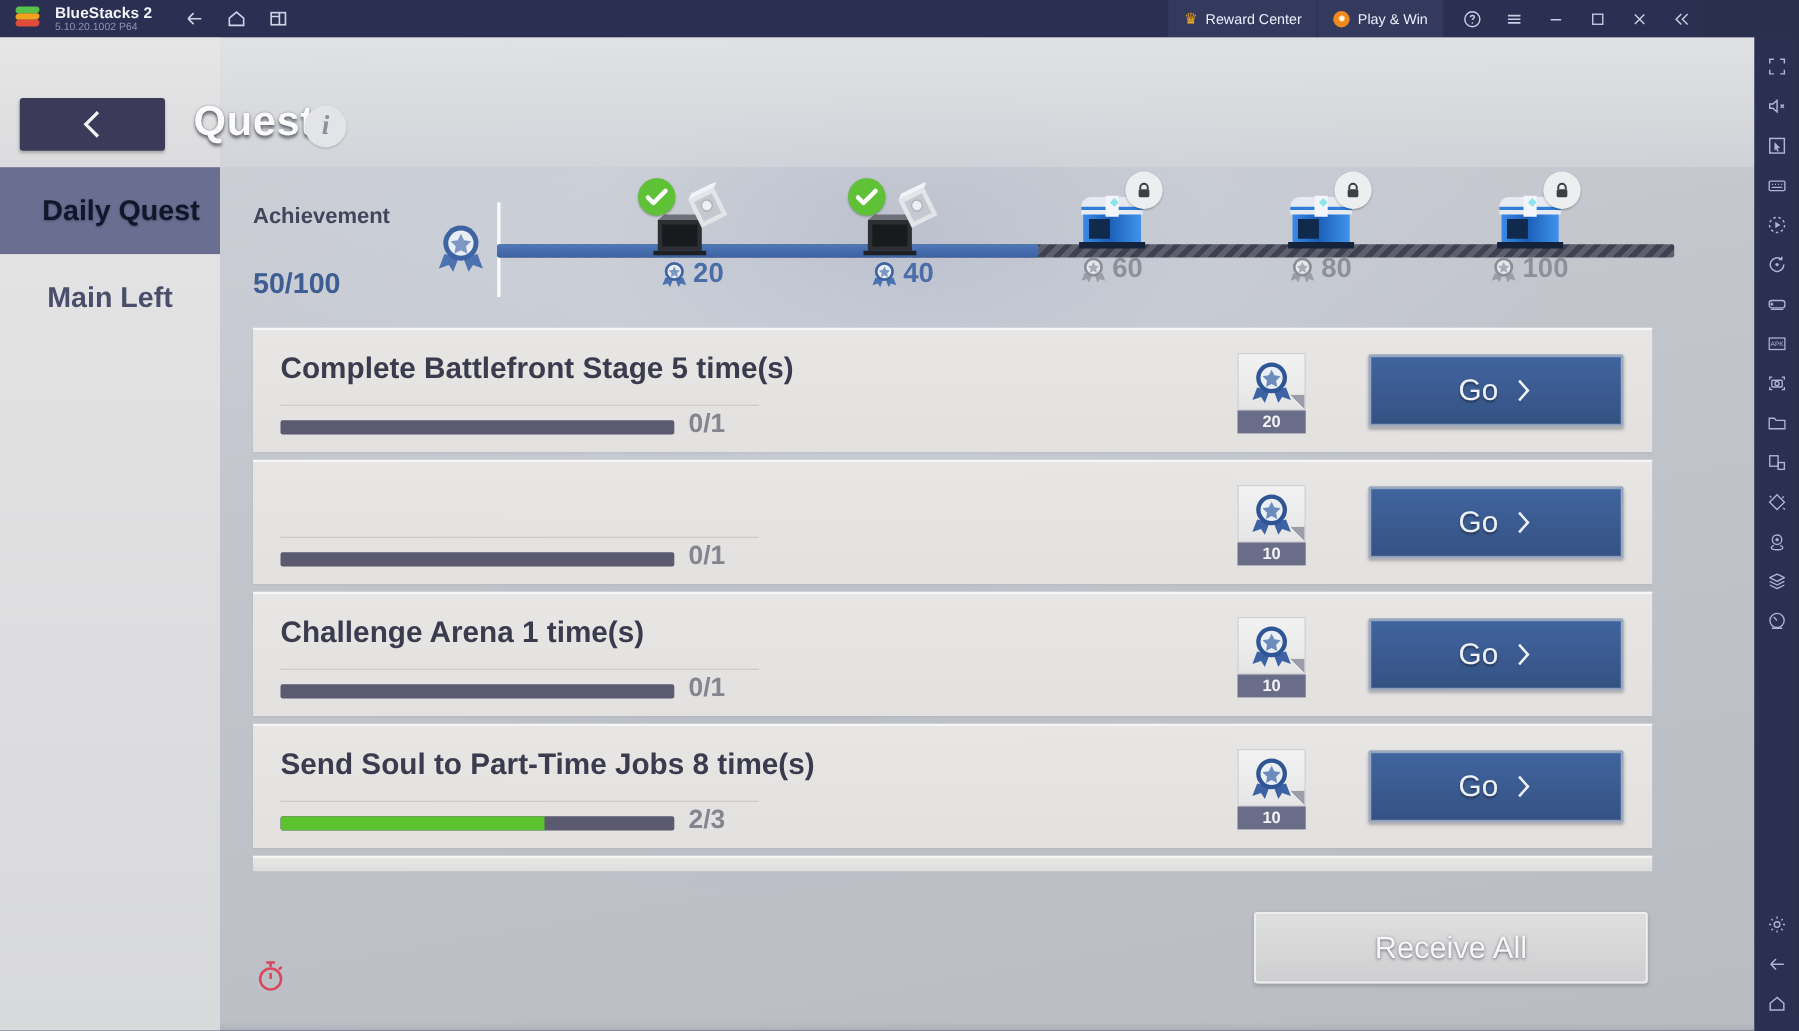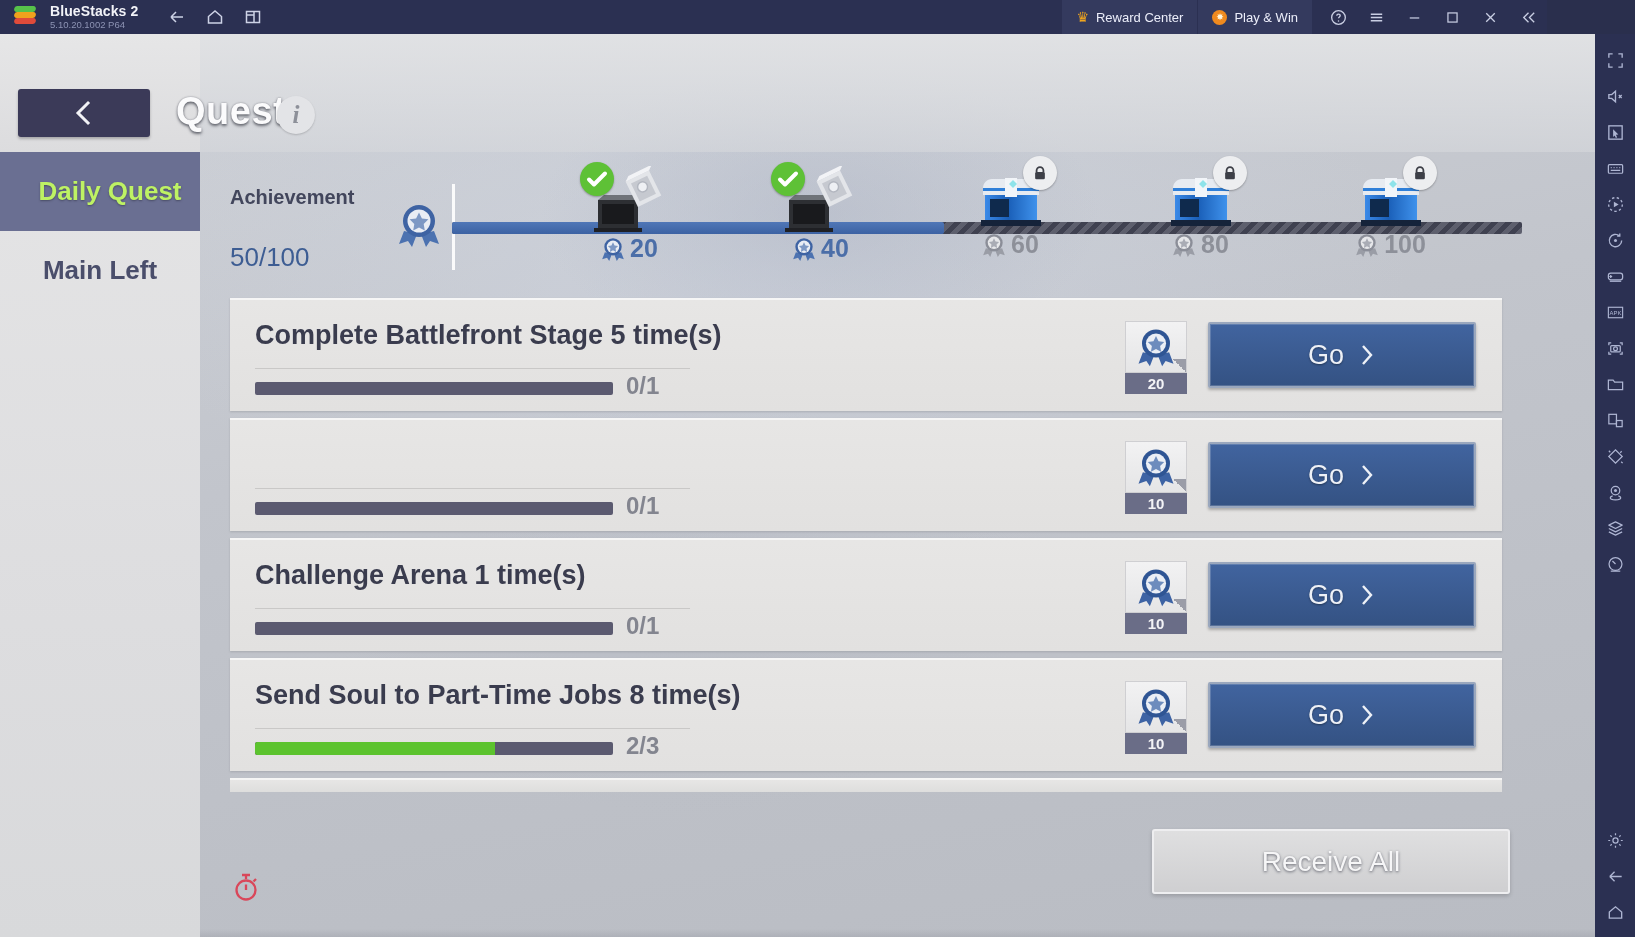--- a/index.html
+++ b/index.html
@@ -101,34 +101,34 @@
     box-shadow:0 1px 2px rgba(0,0,0,.18);
   }
 
   
   .tabs { position:absolute; top:118px; left:0; width:200px; height:785px;
     background:linear-gradient(180deg,#e4e4e5 0%, #dddddf 60%, #d8d9db 100%); }
   .tab {
     height:79px; display:flex; align-items:center; justify-content:center;
     font-size:26px; font-weight:bold; color:#4a4e6b; cursor:pointer; position:relative;
   }
-  .tab.active { background:#6a6f92; color:#bef264; text-shadow:0 1px 2px rgba(40,42,58,.5);padding-left:20px; }
+  .tab.active { background:#6a6f92; color:#0f172a; text-shadow:0 1px 2px rgba(40,42,58,.5);padding-left:20px; }
   .tab.sep:after {
     content:""; position:absolute; left:18px; right:18px; bottom:0; height:1px;
     background:rgba(255,255,255,.75);
   }
 
   
   .ach-label {
     position:absolute; left:230px; top:152px;
     font-size:20px; font-weight:bold; color:#42465c;
   }
   .ach-value {
     position:absolute; left:230px; top:208px;
-    font-size:26px; font-weight:normal; color:#3d5d93;
+    font-size:26px; font-weight:bold; color:#3d5d93;
   }
   .ach-medal { position:absolute; left:396px; top:167px; width:46px; height:48px; }
   .divider-v { position:absolute; left:452px; top:150px; width:3px; height:86px;
     background:rgba(255,255,255,.9); }
 
   .track { position:absolute; left:452px; top:188px; width:1070px; height:12px; }
   .track-bg {
     position:absolute; inset:0; border-radius:2px;
     background:repeating-linear-gradient(135deg,#5d5f6d 0 5px,#3f4150 5px 10px);
   }
@@ -181,21 +181,21 @@
   }
   .rwd-img:after {
     content:""; position:absolute; right:0; bottom:0; width:13px; height:13px;
     background:linear-gradient(225deg,#9b9da8 50%, transparent 50%);
   }
   .rwd-cnt {
     width:62px; height:21px; background:#6a6d87; color:#f3f3f6;
     font-size:15px; font-weight:bold; display:flex; align-items:center; justify-content:center;
   }
   .gobtn {
-    position:absolute; right:26px; top:22px; width:268px; height:66px;
+    position:absolute; right:26px; top:22px; width:232px; height:66px;
     background:linear-gradient(180deg,#41649f,#345283);
     border:2px solid #9aa7bd; border-radius:2px; cursor:pointer;
     box-shadow:0 2px 3px rgba(0,0,0,.25), inset 0 0 0 1px rgba(255,255,255,.18);
     display:flex; align-items:center; justify-content:center; gap:14px;
     font-size:27px; color:#eef1f7; text-shadow:0 1px 2px rgba(0,0,0,.4);
   }
   .qstub {
     position:absolute; left:0; top:480px; width:1272px; height:14px;
     background:linear-gradient(180deg,#e7e6e5,#dededd);
     border-top:2px solid rgba(255,255,255,.7);
@@ -206,21 +206,20 @@
     position:absolute; left:232px; top:838px; display:flex; align-items:center; gap:10px;
     font-size:25px; font-weight:bold; color:#d9475a;
   }
   .receive-all {
     position:absolute; left:1140px; top:795px; width:358px; height:65px;
     background:linear-gradient(180deg,#dfdfe0,#cfcfd1);
     border:2px solid #eeeef0; border-radius:3px; cursor:pointer;
     display:flex; align-items:center; justify-content:center;
     font-size:28px; color:#f6f6f7; text-shadow:0 1px 3px rgba(90,92,102,.95);
     box-shadow:0 2px 4px rgba(0,0,0,.18);
-    margin-left:12px;
   }
   .bottom-fade {
     position:absolute; left:200px; bottom:0; width:1395px; height:8px;
     background:linear-gradient(180deg, rgba(180,183,190,0), rgba(168,171,179,.7));
   }
 </style>
 </head>
 <body>
 
 <div class="app">

